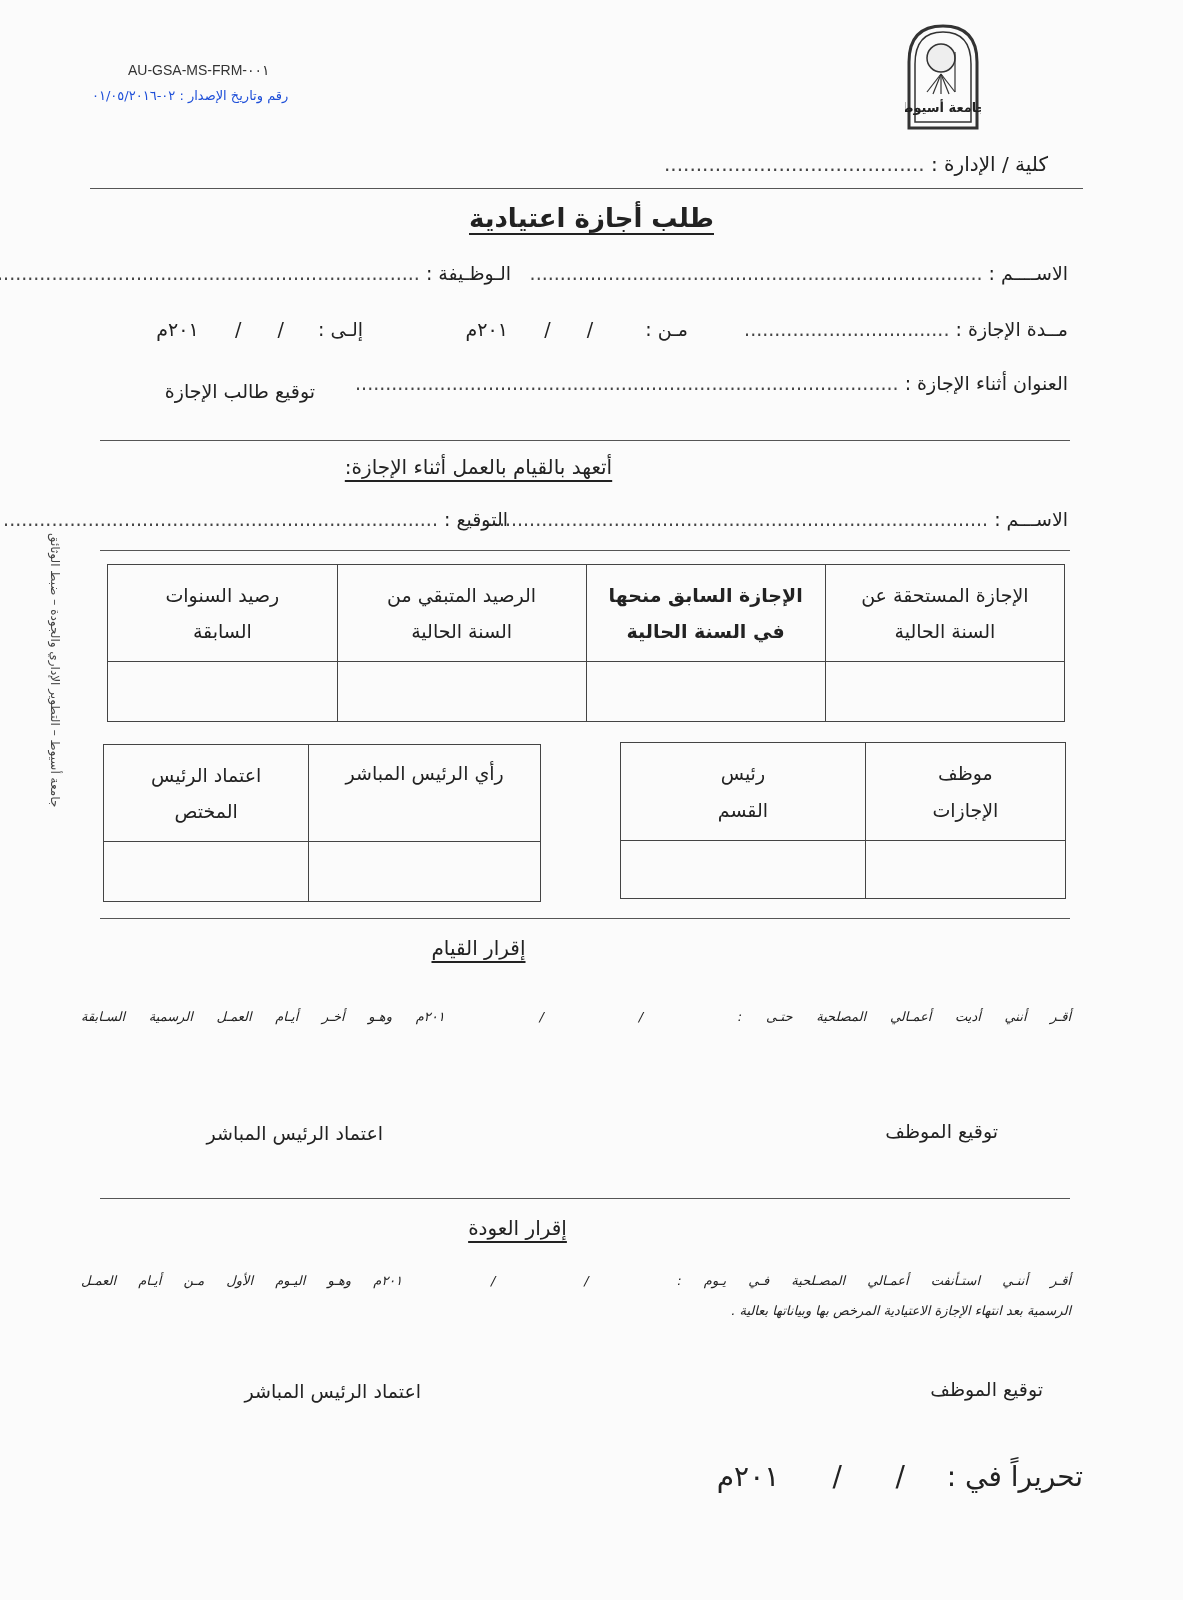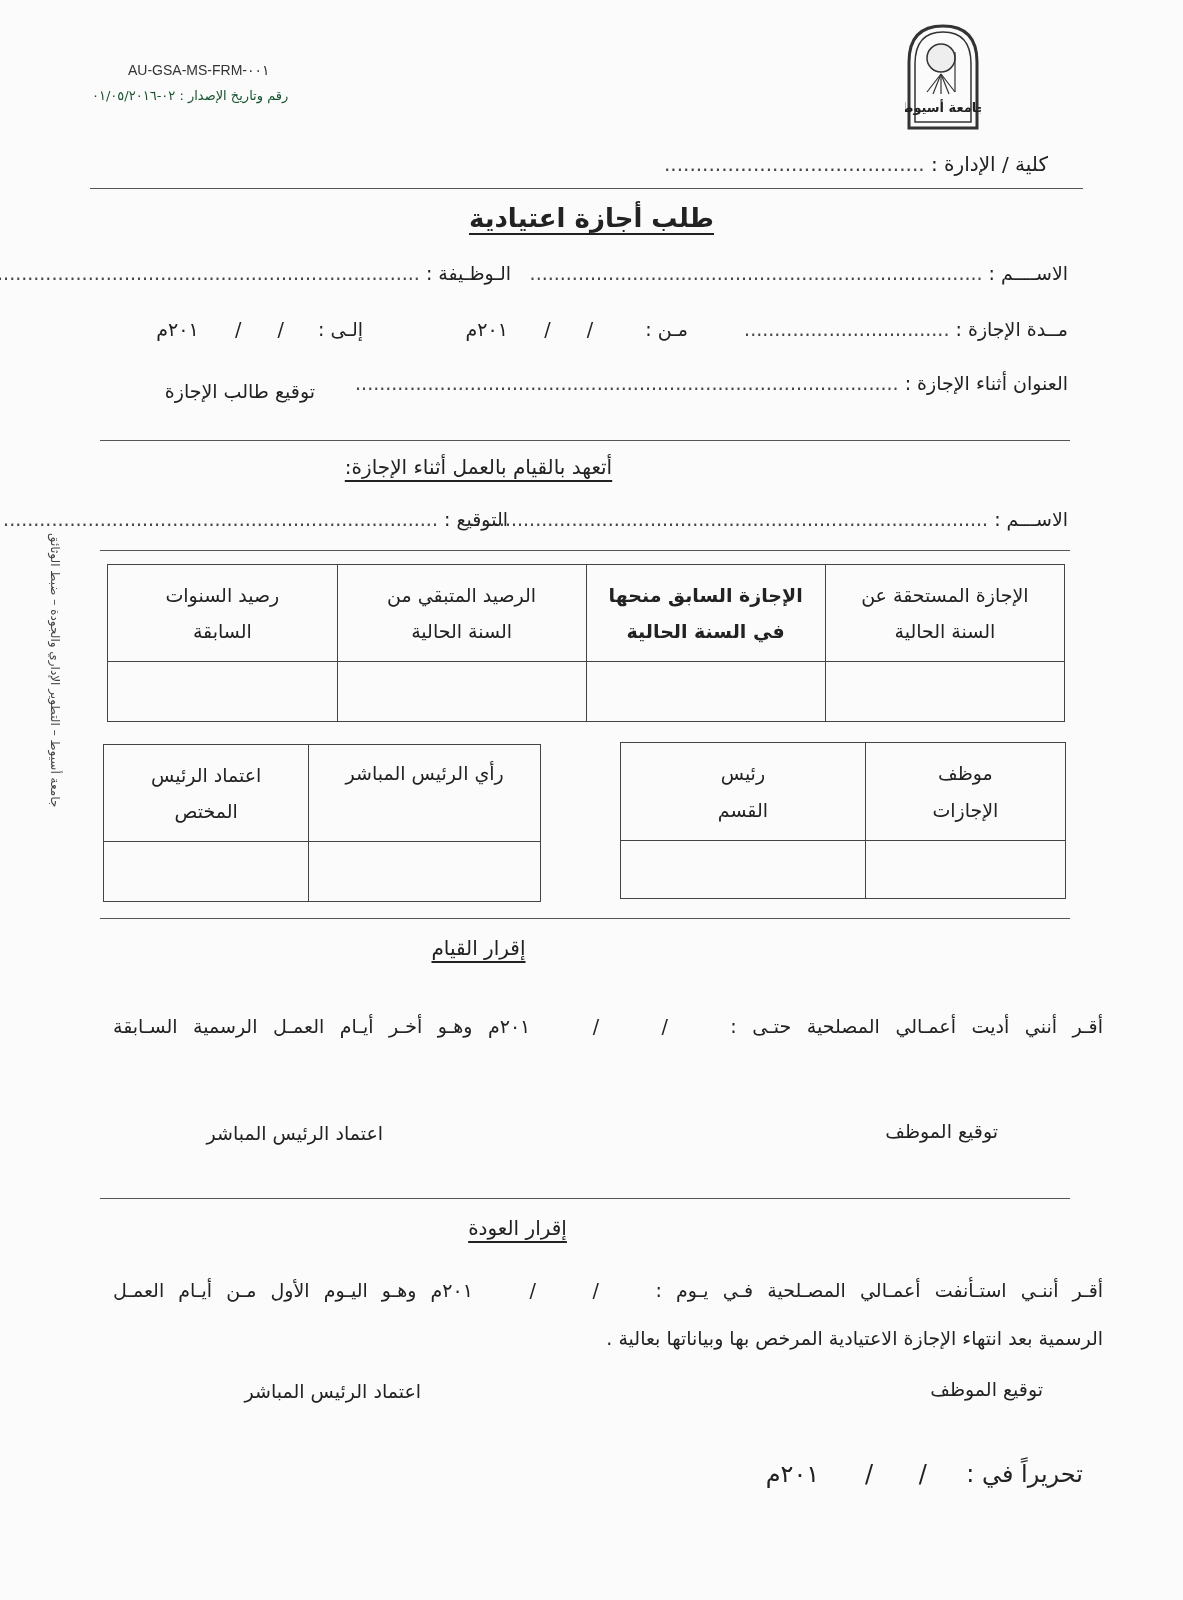--- a/index.html
+++ b/index.html
@@ -4,38 +4,38 @@
 <style>
   html, body { margin: 0; padding: 0; }
   body {
     width: 1183px; height: 1600px; position: relative; overflow: hidden;
     background: #fbfbfb; color: #222;
     font-family: "DejaVu Sans", "Liberation Sans", sans-serif;
   }
   .abs { position: absolute; }
   .rtl { direction: rtl; unicode-bidi: embed; }
   .code-line { left: 128px; top: 62px; font-size: 14px; color: #333; font-family: "Liberation Sans", sans-serif; }
-  .issue-line { left: 92px; top: 88px; font-size: 13px; color: #14532d; white-space: nowrap; }
+  .issue-line { left: 92px; top: 88px; font-size: 13px; color: #1d4ed8; white-space: nowrap; }
   .logo { left: 905px; top: 22px; width: 76px; height: 108px; }
   .side-text {
     left: 22px; top: 500px; width: 40px; height: 340px;
     writing-mode: vertical-rl; font-size: 12px; color: #444; white-space: nowrap;
     text-align: center;
   }
   .hr { position: absolute; height: 0; border-top: 1.5px solid #555; }
   .field { font-size: 19px; white-space: nowrap; color: #222; }
   .dots { letter-spacing: 0px; color: #444; }
   .title {
     left: 0; width: 1183px; top: 203px; text-align: center;
     font-size: 26px; font-weight: bold; text-decoration: underline; text-underline-offset: 6px;
   }
   .subtitle { left: 0; width: 957px; text-align: center; font-size: 20px; text-decoration: underline; text-underline-offset: 6px; }
   table.grid { position: absolute; border-collapse: collapse; }
   table.grid td { border: 1.5px solid #444; text-align: center; vertical-align: middle; font-size: 19px; line-height: 1.9; padding: 8px 6px; }
-  .para { right: 80px; width: 990px; font-size: 19px; text-align: justify; text-align-last: right; line-height: 2.95; }
+  .para { right: 112px; width: 990px; font-size: 13px; text-align: justify; text-align-last: right; line-height: 2.95; font-style: italic; }
   .sig { font-size: 19px; white-space: nowrap; }
 </style>
 </head>
 <body>
 
 <div class="abs code-line">AU-GSA-MS-FRM-٠٠١</div>
 <div class="abs issue-line rtl">
   <span>رقم وتاريخ الإصدار :</span>
   <span>٠٢-٠١/٠٥/٢٠١٦</span>
 </div>
@@ -165,17 +165,17 @@
 <div class="hr" style="left:100px; width:970px; top:1198px;"></div>
 
 <div class="abs subtitle rtl" style="top:1216px;padding-left:39px;">إقرار العودة</div>
 <div class="abs para rtl" style="top:1262px;">
   <div style="white-space:pre; text-align-last: justify;">أقـر أننـي استـأنفت أعمـالي المصـلحية فـي يـوم :    /    /    ٢٠١م وهـو اليـوم الأول مـن أيـام العمـل</div>
   <div style="margin-top:-8px;">الرسمية بعد انتهاء الإجازة الاعتيادية المرخص بها وبياناتها بعالية .</div>
 </div>
 <div class="abs sig rtl" style="right:140px; top:1378px;">توقيع الموظف</div>
 <div class="abs sig rtl" style="right:762px; top:1380px;">اعتماد الرئيس المباشر</div>
 
-<div class="abs field rtl" style="right:100px; top:1460px; font-size:24px;">
+<div class="abs field rtl" style="right:100px; top:1460px; font-size:28px;">
   <span>تحريراً في :</span>
   <span style="display:inline-block; width:24px;"></span>
   <span style="white-space:pre;">/      /      ٢٠١م</span>
 </div>
 
 </body></html>

